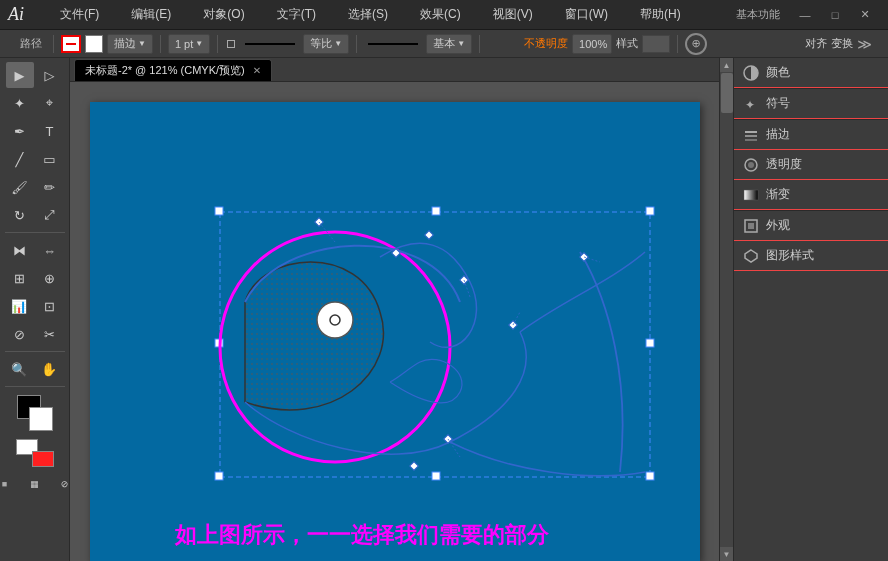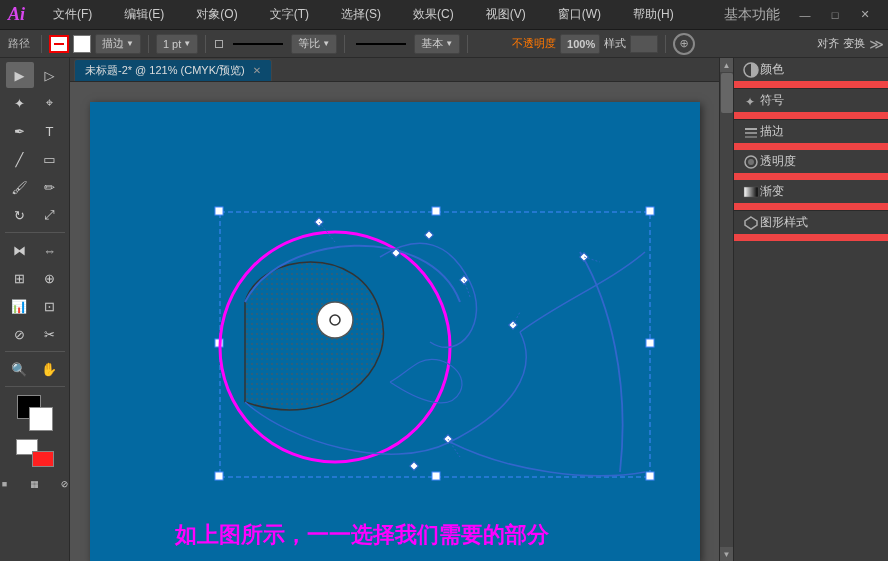--- a/index.html
+++ b/index.html
@@ -5,41 +5,41 @@
     * { margin: 0; padding: 0; box-sizing: border-box; }
     body { width: 888px; height: 561px; overflow: hidden; background: #535353; font-family: 'Microsoft YaHei', SimSun, sans-serif; font-size: 12px; color: #ddd; }
 
     
     #title-bar {
       display: flex; align-items: center; height: 30px;
       background: #2b2b2b; color: #ccc; padding: 0 8px;
       border-bottom: 1px solid #1a1a1a;
     }
     #title-bar .ai-logo {
-      font-style: italic; font-weight: bold; font-size: 18px;
-      color: #d946ef; margin-right: 20px; font-family: serif;
+      font-style: italic; font-weight: normal; font-size: 18px;
+      color: #e5e5e5; margin-right: 28px; font-family: serif;
     }
     #title-bar .menu-items { display: flex; gap: 16px; }
     #title-bar .menu-item {
       padding: 2px 8px; color: #ccc; cursor: pointer; font-size: 12px;
       border-radius: 2px;
     }
     #title-bar .spacer { flex: 1; }
     #title-bar .win-controls { display: flex; gap: 0; }
     #title-bar .win-btn {
       width: 30px; height: 24px; display: flex; align-items: center;
       justify-content: center; cursor: pointer; font-size: 11px; color: #aaa;
     }
-    #title-bar .profile { font-size: 14px; color: #aaa; padding: 0 10px; }
+    #title-bar .profile { font-size: 11px; color: #aaa; padding: 0 10px; }
 
     
     #toolbar {
       display: flex; align-items: center; height: 28px;
       background: #3c3c3c; border-bottom: 1px solid #2a2a2a;
-      padding: 0 4px; gap: 4px; color: #ccc; font-size: 11px;
+      padding: 0 16px; gap: 4px; color: #ccc; font-size: 11px;
     }
     .toolbar-label { color: #bbb; padding: 0 4px; }
     .toolbar-btn {
       height: 20px; background: #555; border: 1px solid #444;
       color: #ccc; font-size: 11px; padding: 0 6px; border-radius: 2px;
       cursor: pointer; display: flex; align-items: center; gap: 2px;
     }
     .toolbar-sep { width: 1px; height: 18px; background: #555; margin: 0 3px; }
     .toolbar-right { display: flex; align-items: center; gap: 4px; margin-left: auto; }
 
@@ -63,21 +63,21 @@
 
     
     #canvas-area {
       flex: 1; background: #535353; overflow: hidden; position: relative;
     }
     #tab-bar {
       height: 24px; background: #3c3c3c; border-bottom: 1px solid #2a2a2a;
       display: flex; align-items: center; padding: 0 4px;
     }
     .doc-tab {
-      height: 22px; background: #0c4a6e; border: 1px solid #444;
+      height: 22px; background: #000000; border: 1px solid #444;
       border-bottom: none; padding: 0 10px; display: flex; align-items: center;
       gap: 8px; font-size: 11px; color: #ddd; cursor: pointer;
       border-radius: 3px 3px 0 0;
     }
     .doc-tab .close-x { color: #999; font-size: 10px; cursor: pointer; }
 
     #canvas-wrapper {
       position: relative; width: 100%; height: calc(100% - 24px);
       overflow: hidden; background: #535353; padding: 20px;
     }
@@ -106,21 +106,21 @@
     .scroll-track { flex: 1; background: #444; width: 100%; }
     .scroll-thumb { width: 12px; height: 40px; background: #666; margin: 1px auto; border-radius: 2px; cursor: pointer; }
 
     
     #right-panel {
       width: 155px; background: #3c3c3c; border-left: 1px solid #2a2a2a;
       display: flex; flex-direction: column; flex-shrink: 0;
     }
     .panel-item {
       display: flex; align-items: center; height: 30px;
-      border-bottom: 7px solid #ef4444; padding: 0 8px; 
+      border-bottom: 1px solid #ef4444; padding: 0 8px; gap: 6px;
       cursor: pointer; color: #ccc; font-size: 12px;
     }
     .panel-icon { width: 18px; height: 18px; display: flex; align-items: center; justify-content: center; }
     .panel-label { font-size: 12px; color: #ccc; }
     .panel-divider { height: 1px; background: #2a2a2a; }
 
     
     .color-swatches {
       position: relative; width: 36px; height: 36px; margin: 4px auto;
     }
@@ -200,21 +200,21 @@
     <span style="font-size:8px;">▼</span>
   </div>
   <div class="toolbar-sep"></div>
   <div style="width:50px;height:2px;background:#000;margin:0 4px;"></div>
   <div class="toolbar-btn">
     <span>基本</span>
     <span style="font-size:8px;">▼</span>
   </div>
   <div class="toolbar-sep"></div>
   <span style="color:#ff7700;margin-left:37px;">不透明度</span>
-  <div class="toolbar-btn" style="width:40px;font-weight:bold;">100%</div>
+  <div class="toolbar-btn" style="width:40px;">100%</div>
   <span>样式</span>
   <div style="width:28px;height:18px;background:#555;border:1px solid #444;"></div>
   <div class="toolbar-sep"></div>
 
   <div style="width:22px;height:22px;border-radius:50%;border:2px solid #888;display:flex;align-items:center;justify-content:center;font-size:11px;color:#aaa;">⊕</div>
   <div class="toolbar-right">
     <span>对齐</span>
     <span>变换</span>
     <div style="font-size:14px;color:#aaa;">≫</div>
   </div>
@@ -413,20 +413,29 @@
             </defs>
           <rect x="1" y="3" width="14" height="10" fill="url(#g1)" stroke="#555" stroke-width="0.5"></rect>
         </svg>
       </div>
       <span class="panel-label">渐变</span>
     </div>
     <div class="panel-divider"></div>
     <div class="panel-item">
       <div class="panel-icon">
         <svg width="16" height="16" viewBox="0 0 16 16">
+          <rect x="2" y="2" width="12" height="12" fill="none" stroke="#aaa" stroke-width="1.5"></rect>
+          <rect x="5" y="5" width="6" height="6" fill="#aaa" opacity="0.6"></rect>
+        </svg>
+      </div>
+      <span class="panel-label">外观</span>
+    </div>
+    <div class="panel-item">
+      <div class="panel-icon">
+        <svg width="16" height="16" viewBox="0 0 16 16">
           <polygon points="8,2 14,6 14,10 8,14 2,10 2,6" fill="none" stroke="#aaa" stroke-width="1.5"></polygon>
         </svg>
       </div>
       <span class="panel-label">图形样式</span>
     </div>
   </div>
 
 </div>
 
 </body></html>

